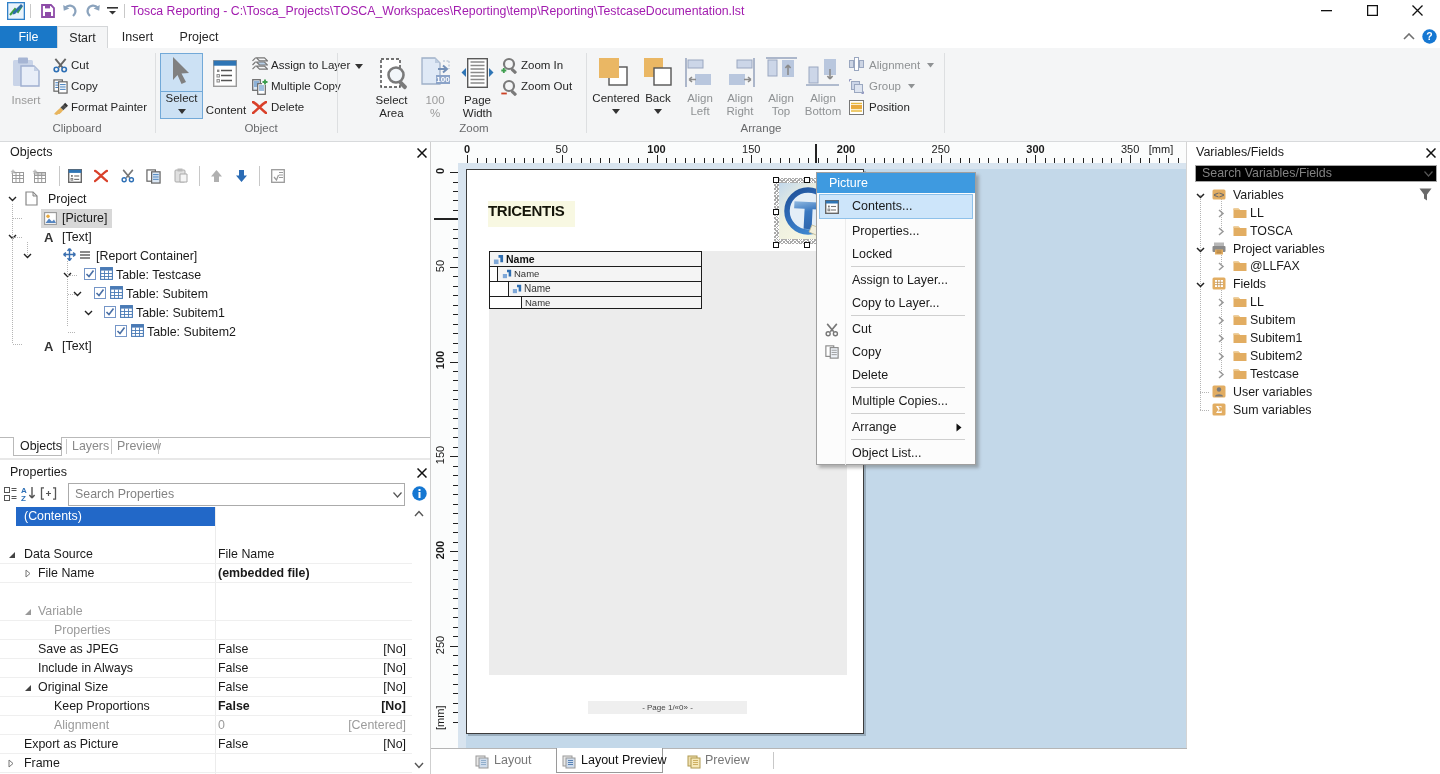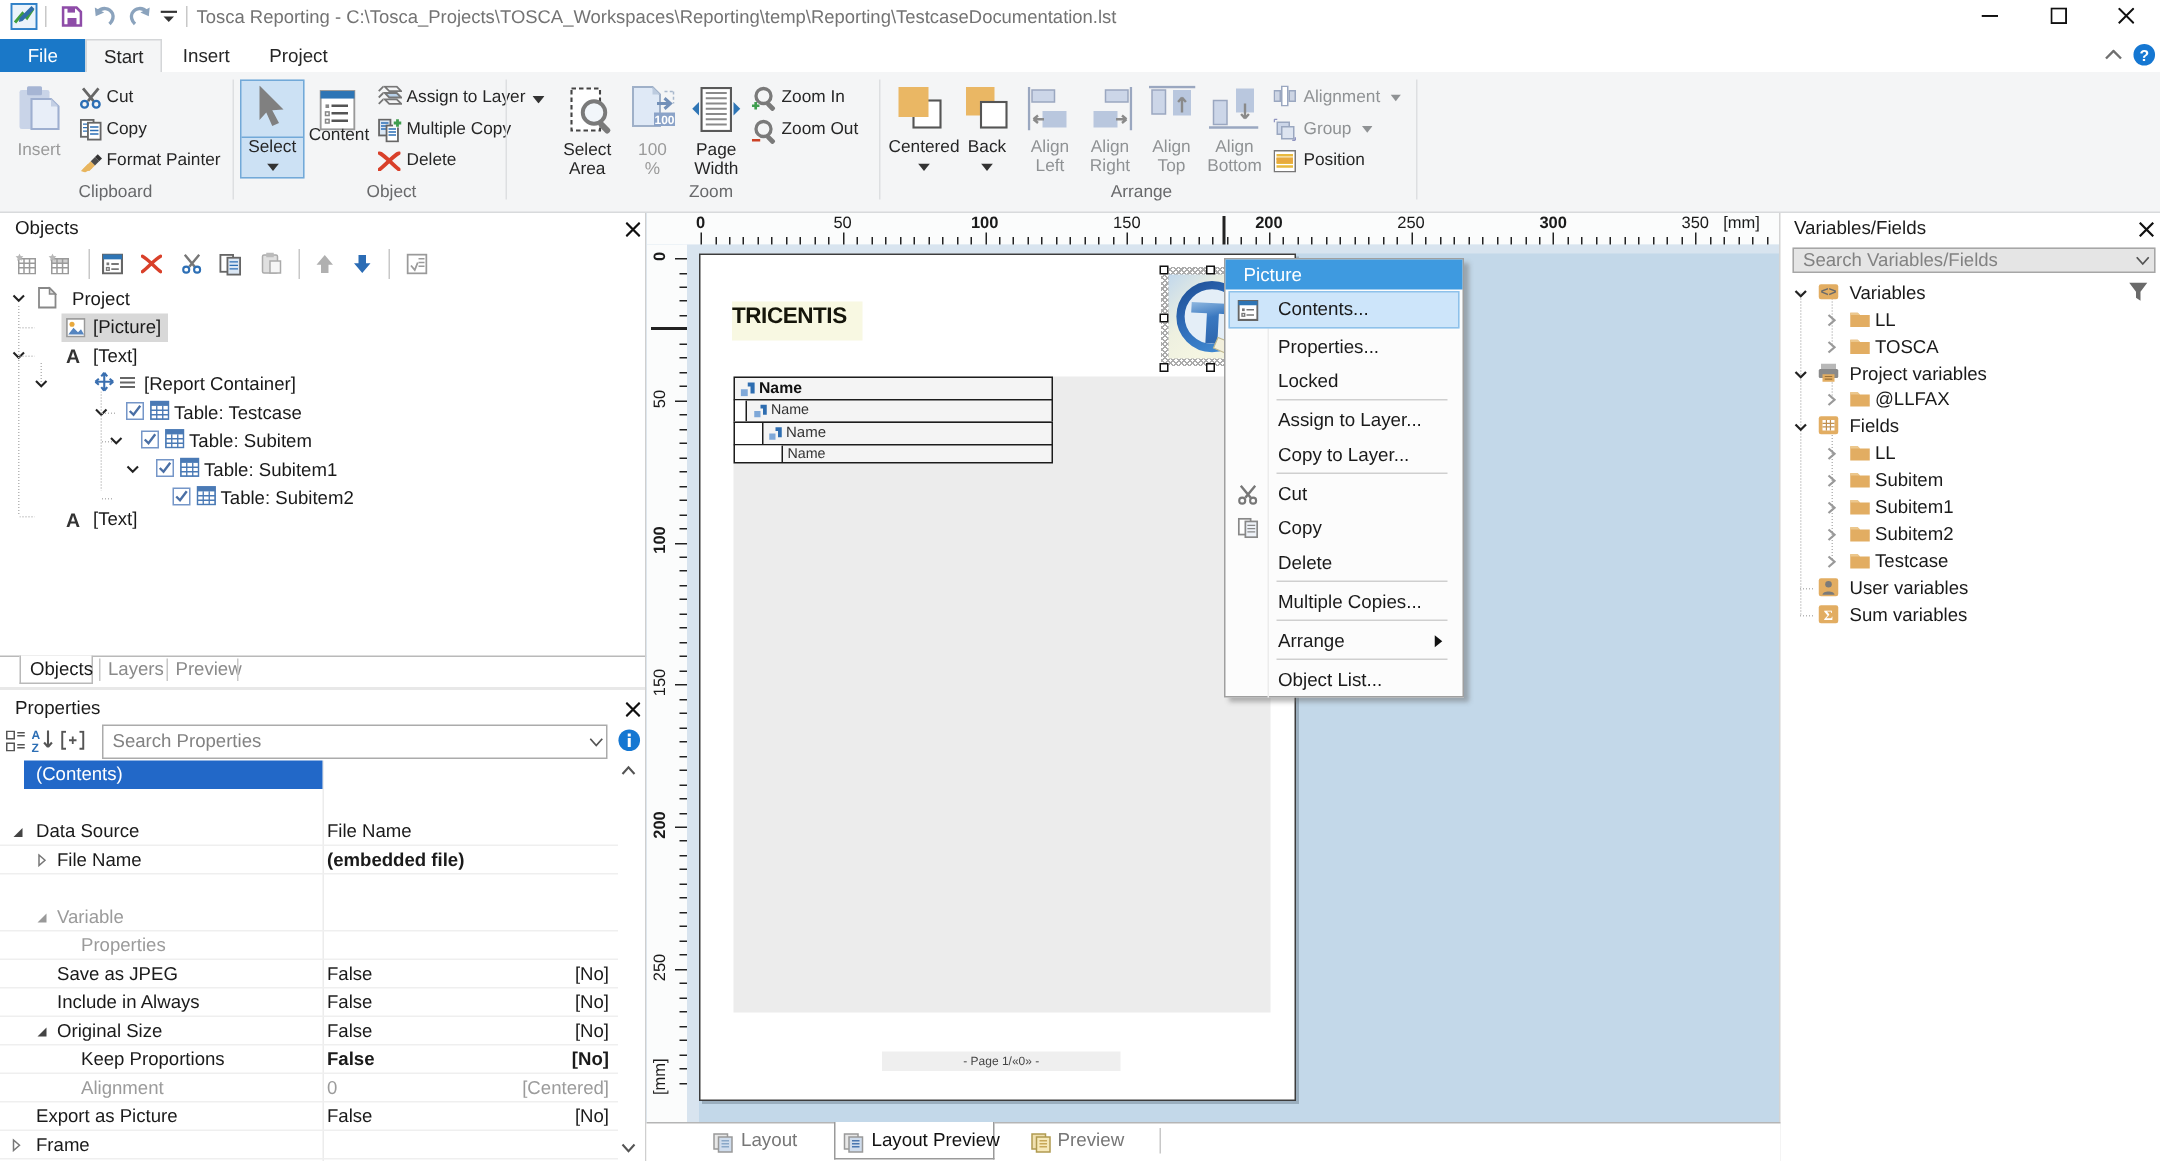--- a/index.html
+++ b/index.html
@@ -3,21 +3,21 @@
 <meta charset="utf-8">
 <style>
 * { margin:0; padding:0; box-sizing:border-box; }
 html,body { width:1440px; height:774px; overflow:hidden; font-family:"Liberation Sans", sans-serif; background:#fff; }
 .abs { position:absolute; }
 #app { position:relative; width:1440px; height:774px; background:#fff; font-size:12px; color:#1a1a1a; }
 svg { display:block; }
 
 
 #titlebar { left:0; top:0; width:1440px; height:22px; background:#fff; }
-#titletext { left:131px; top:4px; font-size:12.3px; color:#737373; letter-spacing:0px; }
+#titletext { left:131px; top:4px; font-size:12.3px; color:#a21caf; letter-spacing:0px; }
 .tsep { position:absolute; top:4px; width:1px; height:14px; background:#c8c8c8; }
 
 
 #tabrow { left:0; top:22px; width:1440px; height:26px; background:#fff; }
 .rtab { position:absolute; top:4px; height:23px; line-height:22px; text-align:center; font-size:12.5px; color:#262626; }
 #tab-file { left:0px; width:57px; background:#1a78c8; color:#fff; }
 #tab-start { left:57px; width:51px; background:#f4f5f6; border:1px solid #d4d6d8; border-bottom:none; height:26px; }
 #tab-insert { left:114px; width:47px; }
 #tab-project { left:172px; width:54px; }
 
@@ -75,21 +75,21 @@
 #mihl { position:absolute; left:2px; top:21px; width:154px; height:25px; background:#cde5fa; border:1px solid #8ec1ea; }
 
 
 .handle { position:absolute; width:6px; height:6px; background:#fff; border:1px solid #111; }
 .hatch { position:absolute; background:
   repeating-linear-gradient(45deg,#ababab 0 1px,transparent 1px 2.6px),
   repeating-linear-gradient(-45deg,#ababab 0 1px,transparent 1px 2.6px); }
 
 
 #rightpane { left:1187px; top:142px; width:253px; height:632px; background:#fff; }
-#rsearch { position:absolute; left:8px; top:23px; width:242px; height:17px; border:1px solid #a6a6a6; background:#e5e5e5; color:#828282; font-size:12.4px; line-height:15px; padding-left:6px; }
+#rsearch { position:absolute; left:8px; top:23px; width:242px; height:17px; border:1px solid #a6a6a6; background:#000000; color:#828282; font-size:12.4px; line-height:15px; padding-left:6px; }
 .rrow { position:absolute; height:18px; line-height:18px; font-size:12.4px; color:#1a1a1a; white-space:nowrap; }
 
 
 #bottomtabs { left:431px; top:748px; width:756px; height:26px; background:#fff; }
 .btab { position:absolute; top:1px; height:24px; line-height:23px; font-size:12.5px; color:#777; }
 #btabsel { position:absolute; left:125px; top:0px; width:107px; height:25px; border:1px solid #9a9a9a; border-top:none; background:#fff; }
 </style>
 </head>
 <body>
 <div id="app">
@@ -188,21 +188,21 @@
         <path d="M0 0 h8 l-4 5 z" fill="#333"></path>
       </svg>
   <svg class="abs" style="left:213px;top:12px" width="24" height="27" viewBox="0 0 24 27">
         <rect x="0.7" y="0.7" width="22.6" height="25.6" fill="#fff" stroke="#9a9a9a" stroke-width="1.4"></rect>
         <rect x="0.7" y="0.7" width="22.6" height="5" fill="#2e75b5"></rect>
         <path d="M8 10.5 h11 M8 15.5 h11 M8 20.5 h11" stroke="#555" stroke-width="1.6"></path>
         <rect x="4" y="9.6" width="2.4" height="2.4" fill="#888"></rect>
         <rect x="4" y="14.6" width="2.4" height="2.4" fill="none" stroke="#888" stroke-width="1"></rect>
         <rect x="4" y="19.6" width="2.4" height="2.4" fill="none" stroke="#888" stroke-width="1"></rect>
       </svg>
-  <div class="blabel" style="left:200px;top:36px;width:52px">Content</div>
+  <div class="blabel" style="left:200px;top:56px;width:52px">Content</div>
   <svg class="abs" style="left:252px;top:9px" width="16" height="15" viewBox="0 0 16 15">
         <path d="M4.5 0.8 h8 l3 3 h-8 z" fill="none" stroke="#777" stroke-width="1.2"></path>
         <path d="M4.5 5 h8 l3 3 h-8 z" fill="#b8d0e8" stroke="#777" stroke-width="1.2"></path>
         <path d="M4.5 9.2 h8 l3 3 h-8 z" fill="none" stroke="#777" stroke-width="1.2"></path>
         <path d="M0.5 3.8 l3 -3 M0.5 8 l3 -3 M0.5 12.2 l3 -3" stroke="#777" stroke-width="1.2"></path>
       </svg>
   <div class="slabel" style="left:271px;top:10px">Assign to Layer</div>
   <svg class="abs" style="left:355px;top:16px" width="8" height="5" viewBox="0 0 8 5">
         <path d="M0 0 h8 l-4 5 z" fill="#333"></path>
       </svg>

